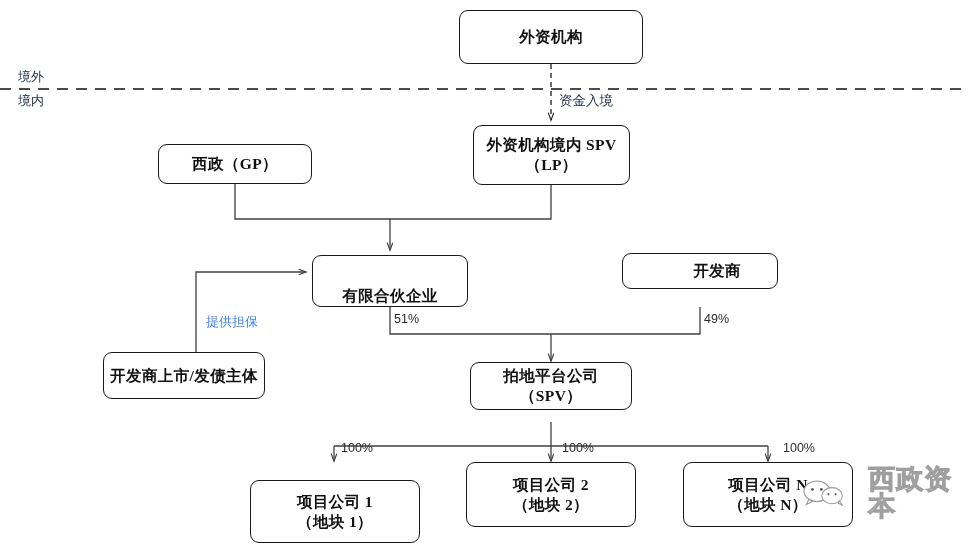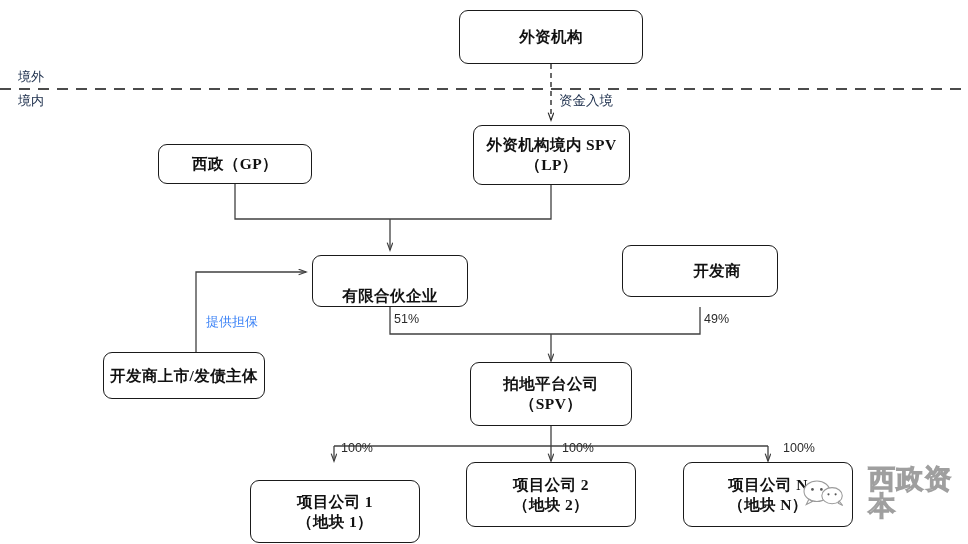--- a/index.html
+++ b/index.html
@@ -145,29 +145,29 @@
   </div>
 
   <div class="node" style="left:158px; top:132px; width:154px; height:40px;margin-top:12px;">
     <span>西政（GP）</span>
   </div>
 
   <div class="node" style="left:312px; top:255px; width:156px; height:52px;justify-content:flex-end;">
     <span>有限合伙企业</span>
   </div>
 
-  <div class="node" style="left:622px; top:245px; width:156px; height:52px;padding-left:34px;">
+  <div class="node" style="left:622px; top:253px; width:156px; height:36px;padding-left:34px;">
     <span>开发商</span>
   </div>
 
   <div class="node" style="left:103px; top:352px; width:162px; height:47px;">
     <span>开发商上市/发债主体</span>
   </div>
 
-  <div class="node" style="left:470px; top:362px; width:162px; height:64px;">
+  <div class="node" style="left:470px; top:362px; width:162px; height:48px;">
     <span>拍地平台公司</span>
     <span class="line2">（SPV）</span>
   </div>
 
   <div class="node" style="left:250px; top:465px; width:170px; height:63px;margin-top:15px;">
     <span>项目公司 1</span>
     <span class="line2">（地块 1）</span>
   </div>
 
   <div class="node" style="left:466px; top:462px; width:170px; height:65px;">

